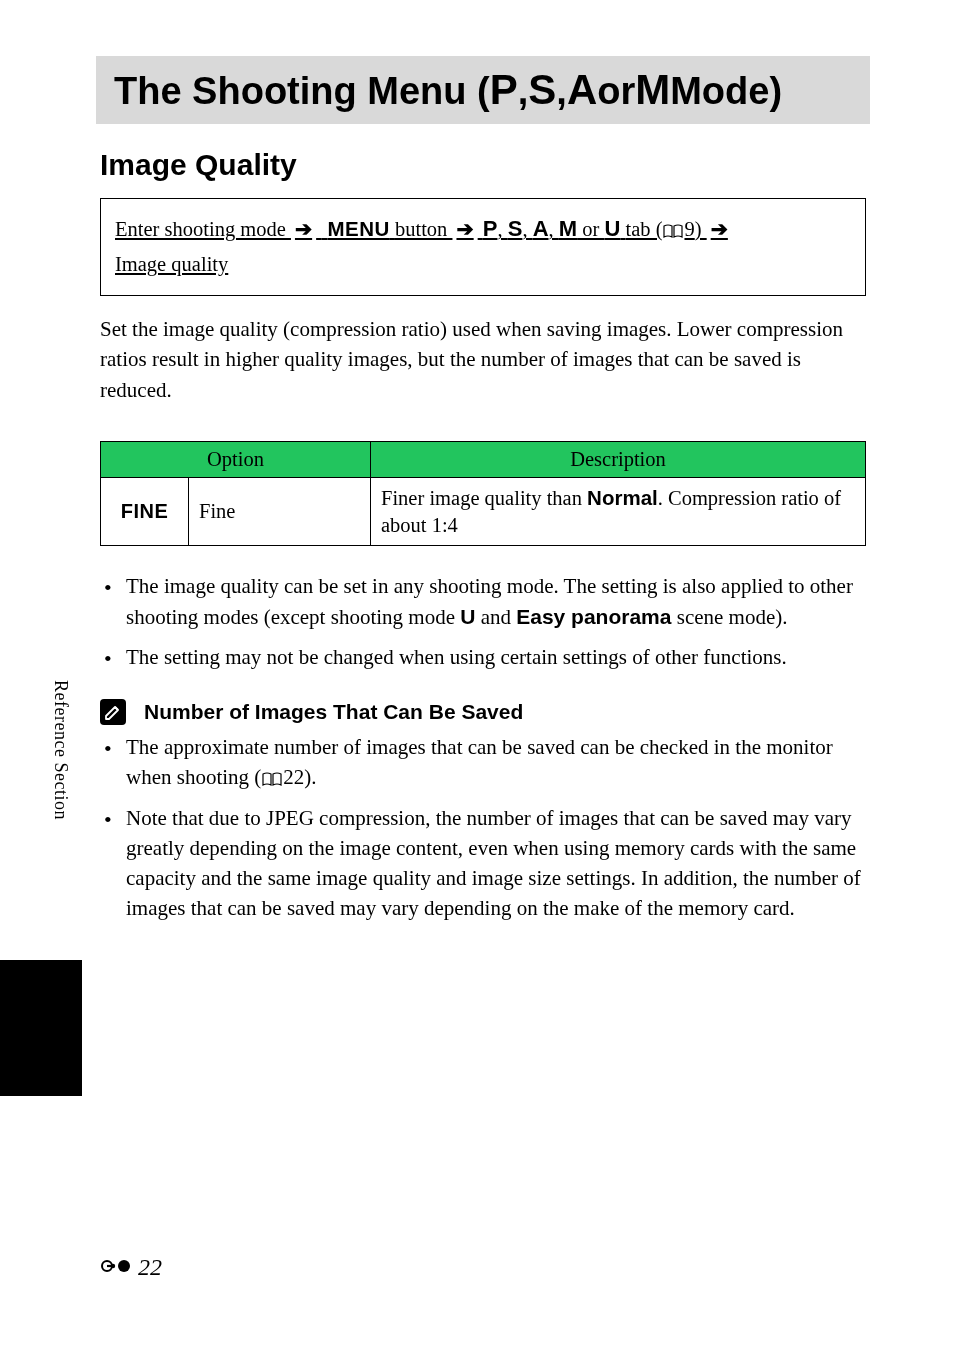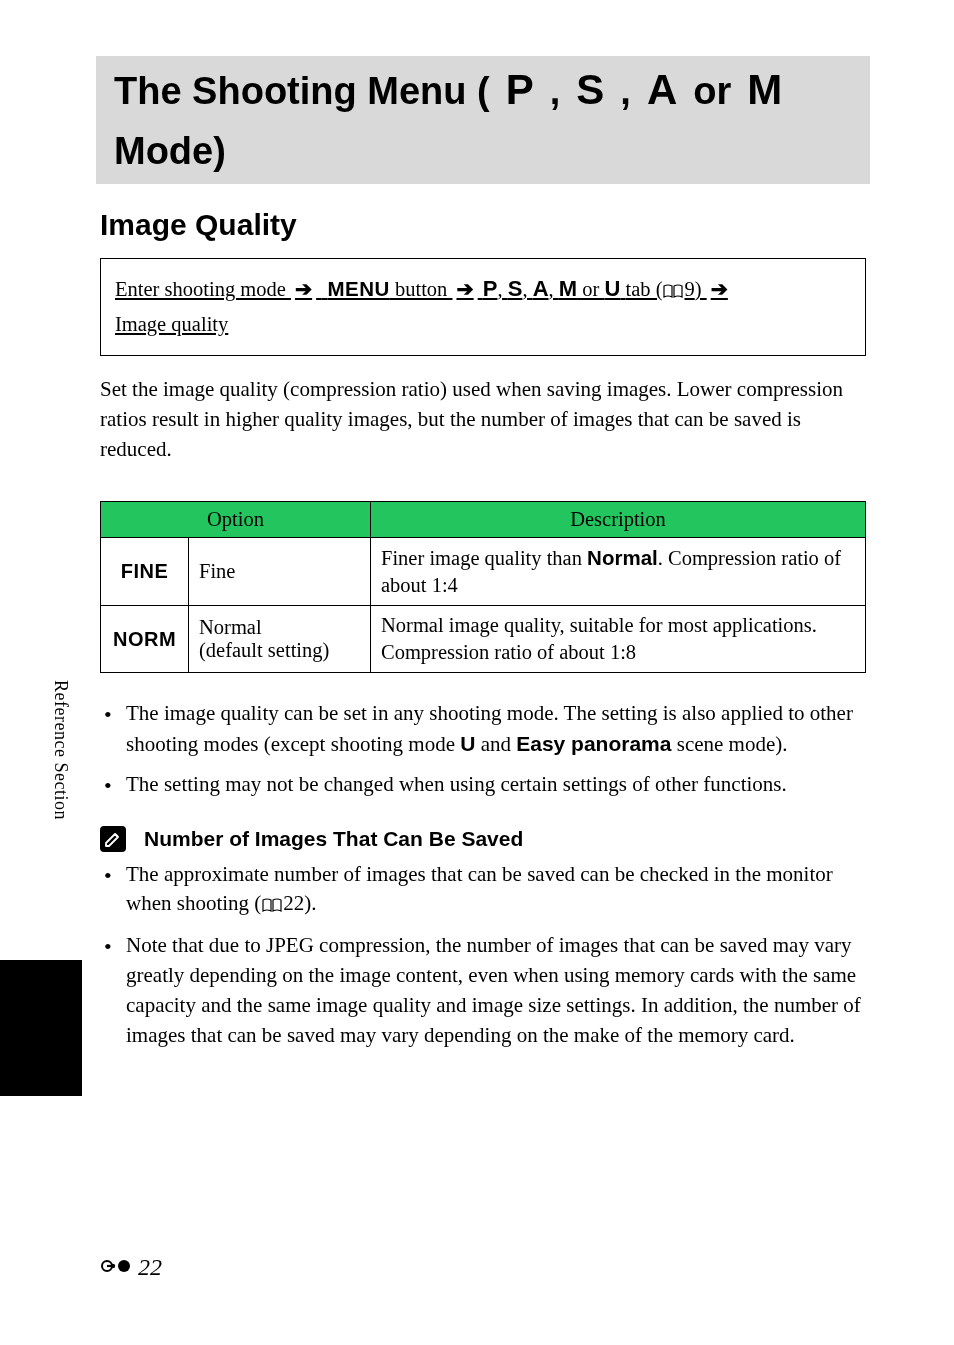--- a/index.html
+++ b/index.html
@@ -13,21 +13,21 @@
     margin-right: -4px;
   }
   .title-banner .title-line {
     font-family: Arial, "Helvetica Neue", sans-serif;
     font-weight: 700;
     font-size: 38px;
     line-height: 1.15;
     display: flex;
     align-items: baseline;
     flex-wrap: wrap;
-    gap: 16px;
+    gap: 0;
   }
   .title-banner .big-letter { font-size: 42px; font-weight: 800; }
   .section-head {
     font-family: Arial, "Helvetica Neue", sans-serif;
     font-weight: 700;
     font-size: 30px;
     margin-bottom: 16px;
   }
   .nav-box {
     border: 1px solid #000;
@@ -183,28 +183,20 @@
       </tr>
     </thead>
     <tbody>
       <tr>
         <td class="opt-icon-cell">FINE</td>
         <td class="opt-name-cell">Fine</td>
         <td class="opt-desc-cell">
           <span>Finer image quality than </span><span class="bold-sans">Normal</span><span>. Compression ratio of about 1:4</span>
         </td>
       </tr>
-      <tr>
-        <td class="opt-icon-cell">NORM</td>
-        <td class="opt-name-cell">
-          <span>Normal</span><br>
-          <span>(default setting)</span>
-        </td>
-        <td class="opt-desc-cell">Normal image quality, suitable for most applications. Compression ratio of about 1:8</td>
-      </tr>
     </tbody>
   </table>
 
   <div class="note-block">
     <ul class="note-list">
       <li>The image quality can be set in any shooting mode. The setting is also applied to other shooting modes (except shooting mode <span class="mode-u">U</span> and <span class="bold-sans">Easy panorama</span> scene mode).</li>
       <li>The setting may not be changed when using certain settings of other functions.</li>
     </ul>
   </div>
 

